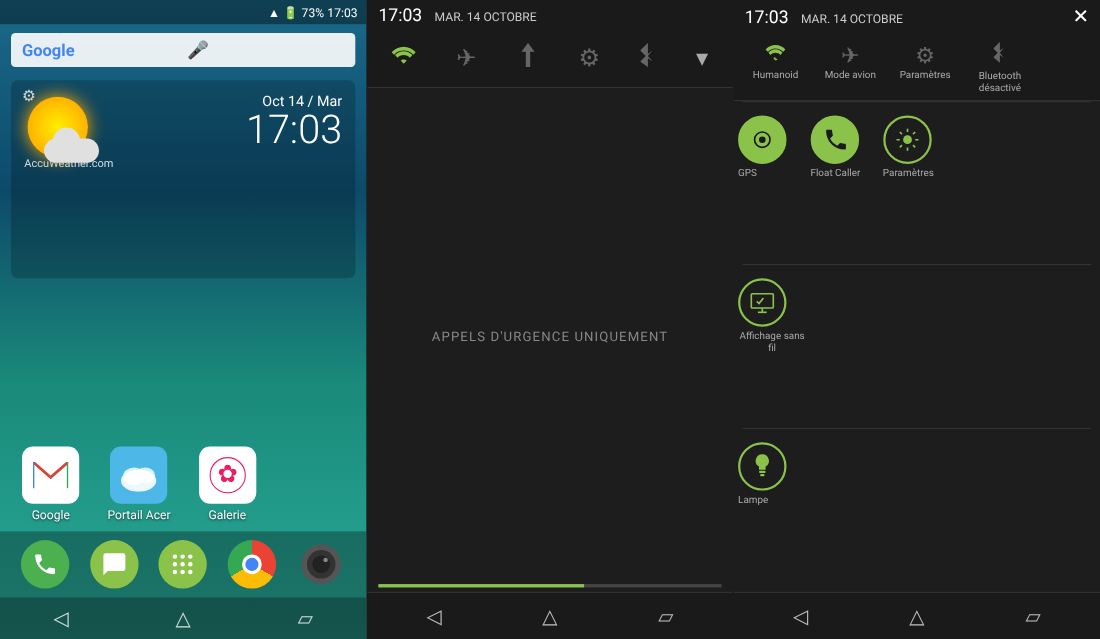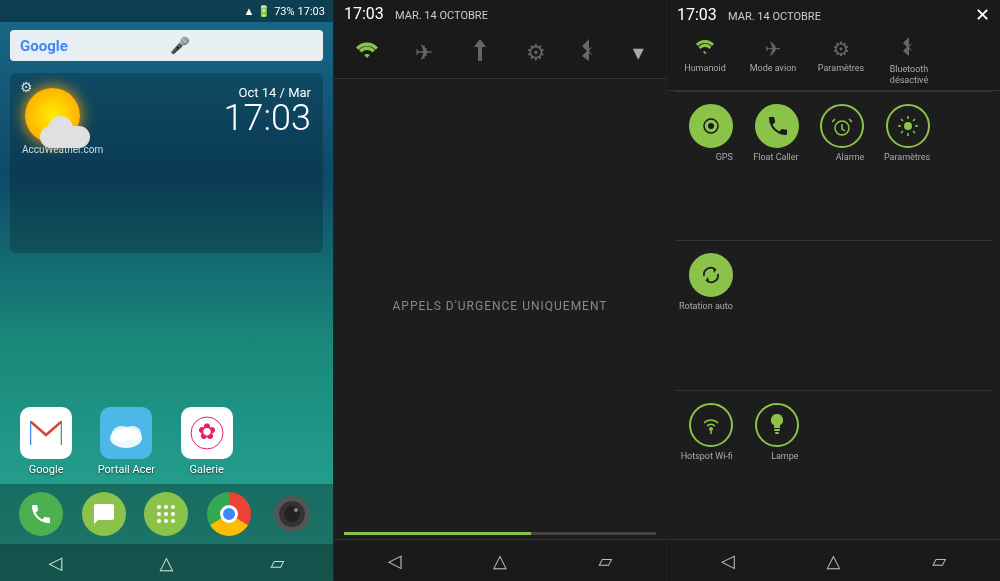--- a/index.html
+++ b/index.html
@@ -317,21 +317,21 @@
     .qs-grid {
       display: grid;
       grid-template-columns: repeat(5, 1fr);
       gap: 0;
       padding: 4px 2px;
       flex: 1;
     }
     .qs-item {
       display: flex;
       flex-direction: column;
-      align-items: flex-end;
+      align-items: flex-start;
       padding: 8px 2px;
       cursor: pointer;
       gap: 4px;
     }
     .qs-item-icon {
       width: 44px;
       height: 44px;
       border-radius: 50%;
       border: 2px solid #8bc34a;
       display: flex;
@@ -606,79 +606,57 @@
     <div class="qs-item">
       <div class="qs-item-icon active-fill">
         <svg width="22" height="22" viewBox="0 0 22 22" fill="#1a1a1a">
             <path d="M6.6 9.8c1.4 2.8 3.8 5.1 6.6 6.6l2.2-2.2c.3-.3.7-.4 1-.2 1.1.4 2.3.6 3.6.6.6 0 1 .4 1 1V19c0 .6-.4 1-1 1-9.4 0-17-7.6-17-17 0-.6.4-1 1-1h3.5c.6 0 1 .4 1 1 0 1.3.2 2.5.6 3.6.1.3 0 .7-.2 1l-2.3 2.2z"></path>
           </svg>
       </div>
       <span class="qs-item-label">Float Caller</span>
     </div>
 
 
-    <div class="qs-item">
-      <div class="qs-item-icon">
-        <svg width="22" height="22" viewBox="0 0 22 22" fill="#8bc34a">
-            <circle cx="11" cy="13" r="7" fill="none" stroke="#8bc34a" stroke-width="1.5"></circle>
-            <path d="M11 9v5l3 2" stroke="#8bc34a" stroke-width="1.5" fill="none"></path>
-            <path d="M4 4L1 7M18 4l3 3" stroke="#8bc34a" stroke-width="1.5"></path>
-          </svg>
-      </div>
-      <span class="qs-item-label">Alarme</span>
-    </div>
 
     <div class="qs-item">
       <div class="qs-item-icon">
         <svg width="22" height="22" viewBox="0 0 22 22" fill="#8bc34a">
             <circle cx="11" cy="11" r="4"></circle>
             <path d="M11 1v3M11 18v3M1 11h3M18 11h3M4 4l2 2M16 16l2 2M4 18l2-2M16 6l2-2" stroke="#8bc34a" stroke-width="1.5"></path>
           </svg>
       </div>
       <span class="qs-item-label">Paramètres</span>
     </div>
   </div>
 
   <div class="qs-separator"></div>
 
   <div class="qs-grid">
 
-
-
-    <div class="qs-item">
-      <div class="qs-item-icon active-fill">
-        <svg width="22" height="22" viewBox="0 0 22 22" fill="none">
-            <path d="M4 12A7 7 0 0 1 16 6" stroke="#1a1a1a" stroke-width="1.8"></path>
-            <path d="M18 10A7 7 0 0 1 6 16" stroke="#1a1a1a" stroke-width="1.8"></path>
-            <path d="M13 4l3 2-2 3" fill="#1a1a1a"></path>
-            <path d="M9 18l-3-2 2-3" fill="#1a1a1a"></path>
-          </svg>
-      </div>
-      <span class="qs-item-label">Rotation auto</span>
-    </div>
-
-
-  </div>
-
-  <div class="qs-separator"></div>
-
-  <div class="qs-grid">
-
-
     <div class="qs-item">
       <div class="qs-item-icon">
-        <svg width="22" height="22" viewBox="0 0 22 22" fill="#8bc34a">
-            <circle cx="11" cy="15" r="2"></circle>
-            <path d="M7 12c1.1-1.1 2.6-1.8 4-1.8s2.9.7 4 1.8" stroke="#8bc34a" stroke-width="1.5" fill="none"></path>
-            <path d="M4 9c1.8-1.8 4.3-3 7-3s5.2 1.2 7 3" stroke="#8bc34a" stroke-width="1.5" fill="none"></path>
-            <path d="M11 17v3" stroke="#8bc34a" stroke-width="1.5"></path>
-          </svg>
-      </div>
-      <span class="qs-item-label">Hotspot Wi-fi</span>
-    </div>
+        <svg width="24" height="20" viewBox="0 0 24 20" fill="#8bc34a">
+            <rect x="2" y="2" width="20" height="13" rx="1" fill="none" stroke="#8bc34a" stroke-width="1.5"></rect>
+            <path d="M8 19h8M12 15v4" stroke="#8bc34a" stroke-width="1.5"></path>
+            <path d="M7 9l2 2 4-5" stroke="#8bc34a" stroke-width="1.5" fill="none"></path>
+          </svg>
+      </div>
+      <span class="qs-item-label">Affichage sans fil</span>
+    </div>
+
+
+
+
+  </div>
+
+  <div class="qs-separator"></div>
+
+  <div class="qs-grid">
+
+
 
     <div class="qs-item">
       <div class="qs-item-icon">
         <svg width="18" height="24" viewBox="0 0 18 24" fill="#8bc34a">
             <path d="M9 1a6 6 0 0 0-3 11.2V15h6v-2.8A6 6 0 0 0 9 1z"></path>
             <rect x="6" y="16" width="6" height="2" rx="1"></rect>
             <rect x="7" y="19" width="4" height="2" rx="1"></rect>
           </svg>
       </div>
       <span class="qs-item-label">Lampe</span>

